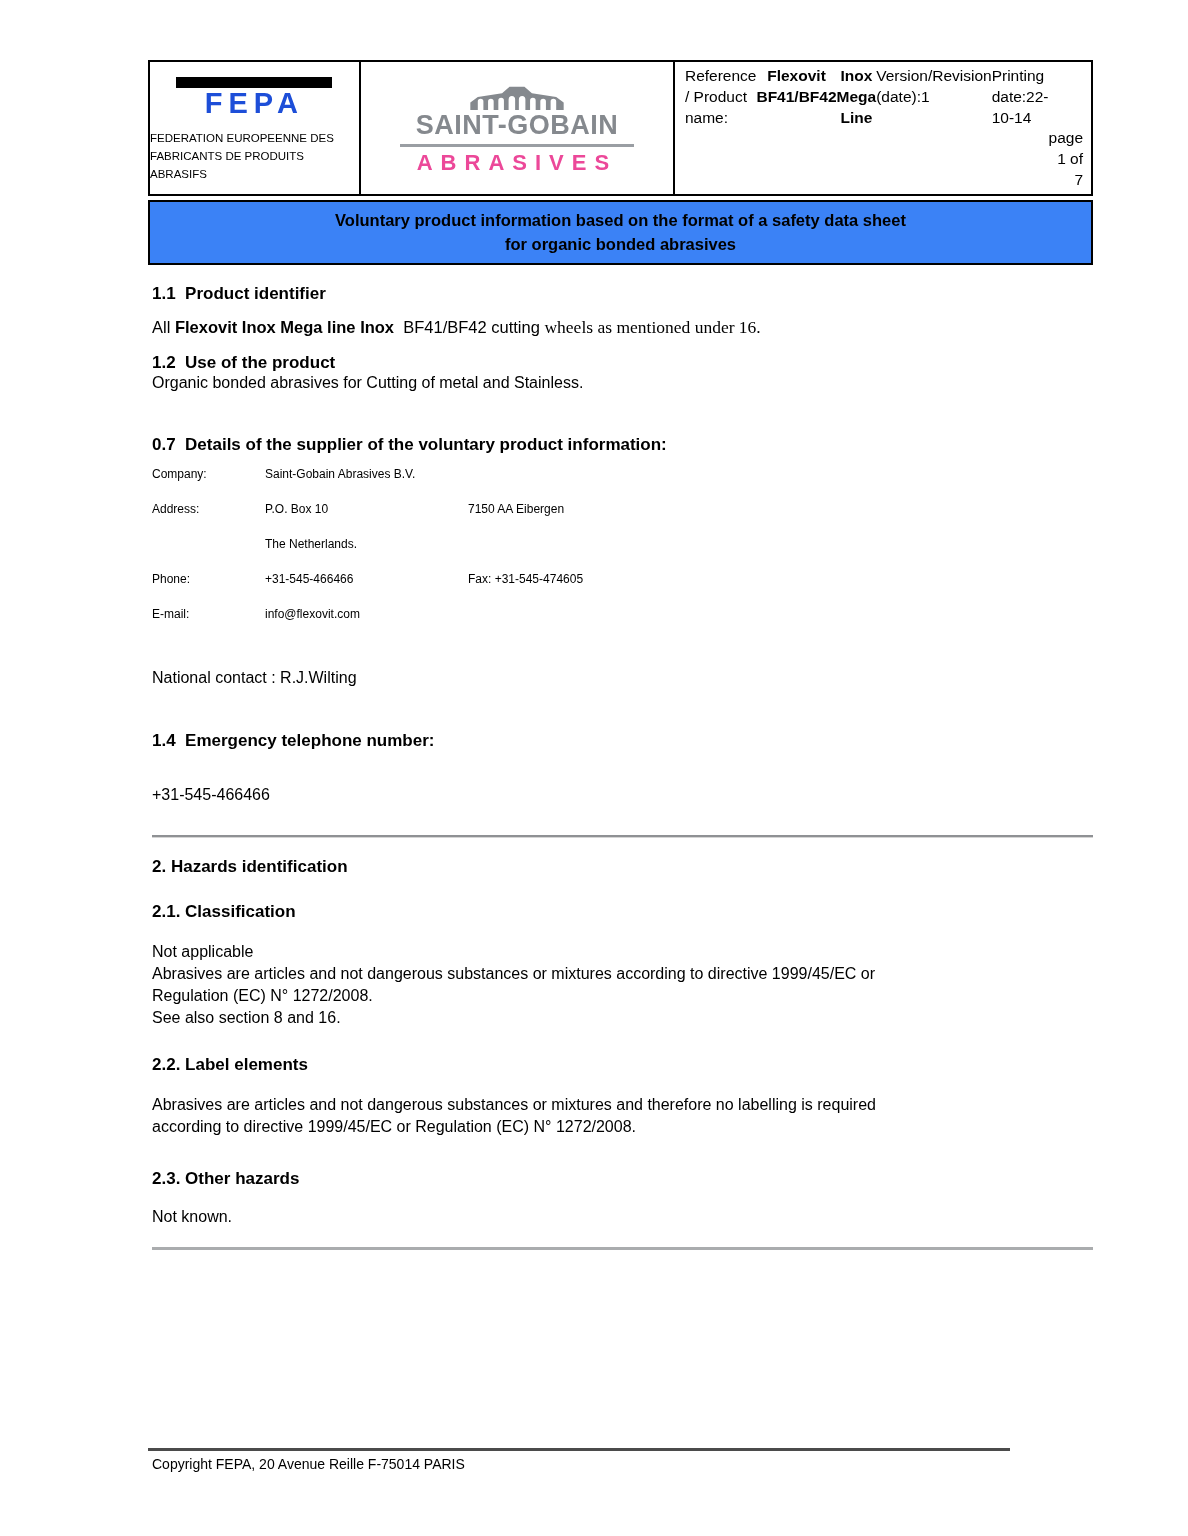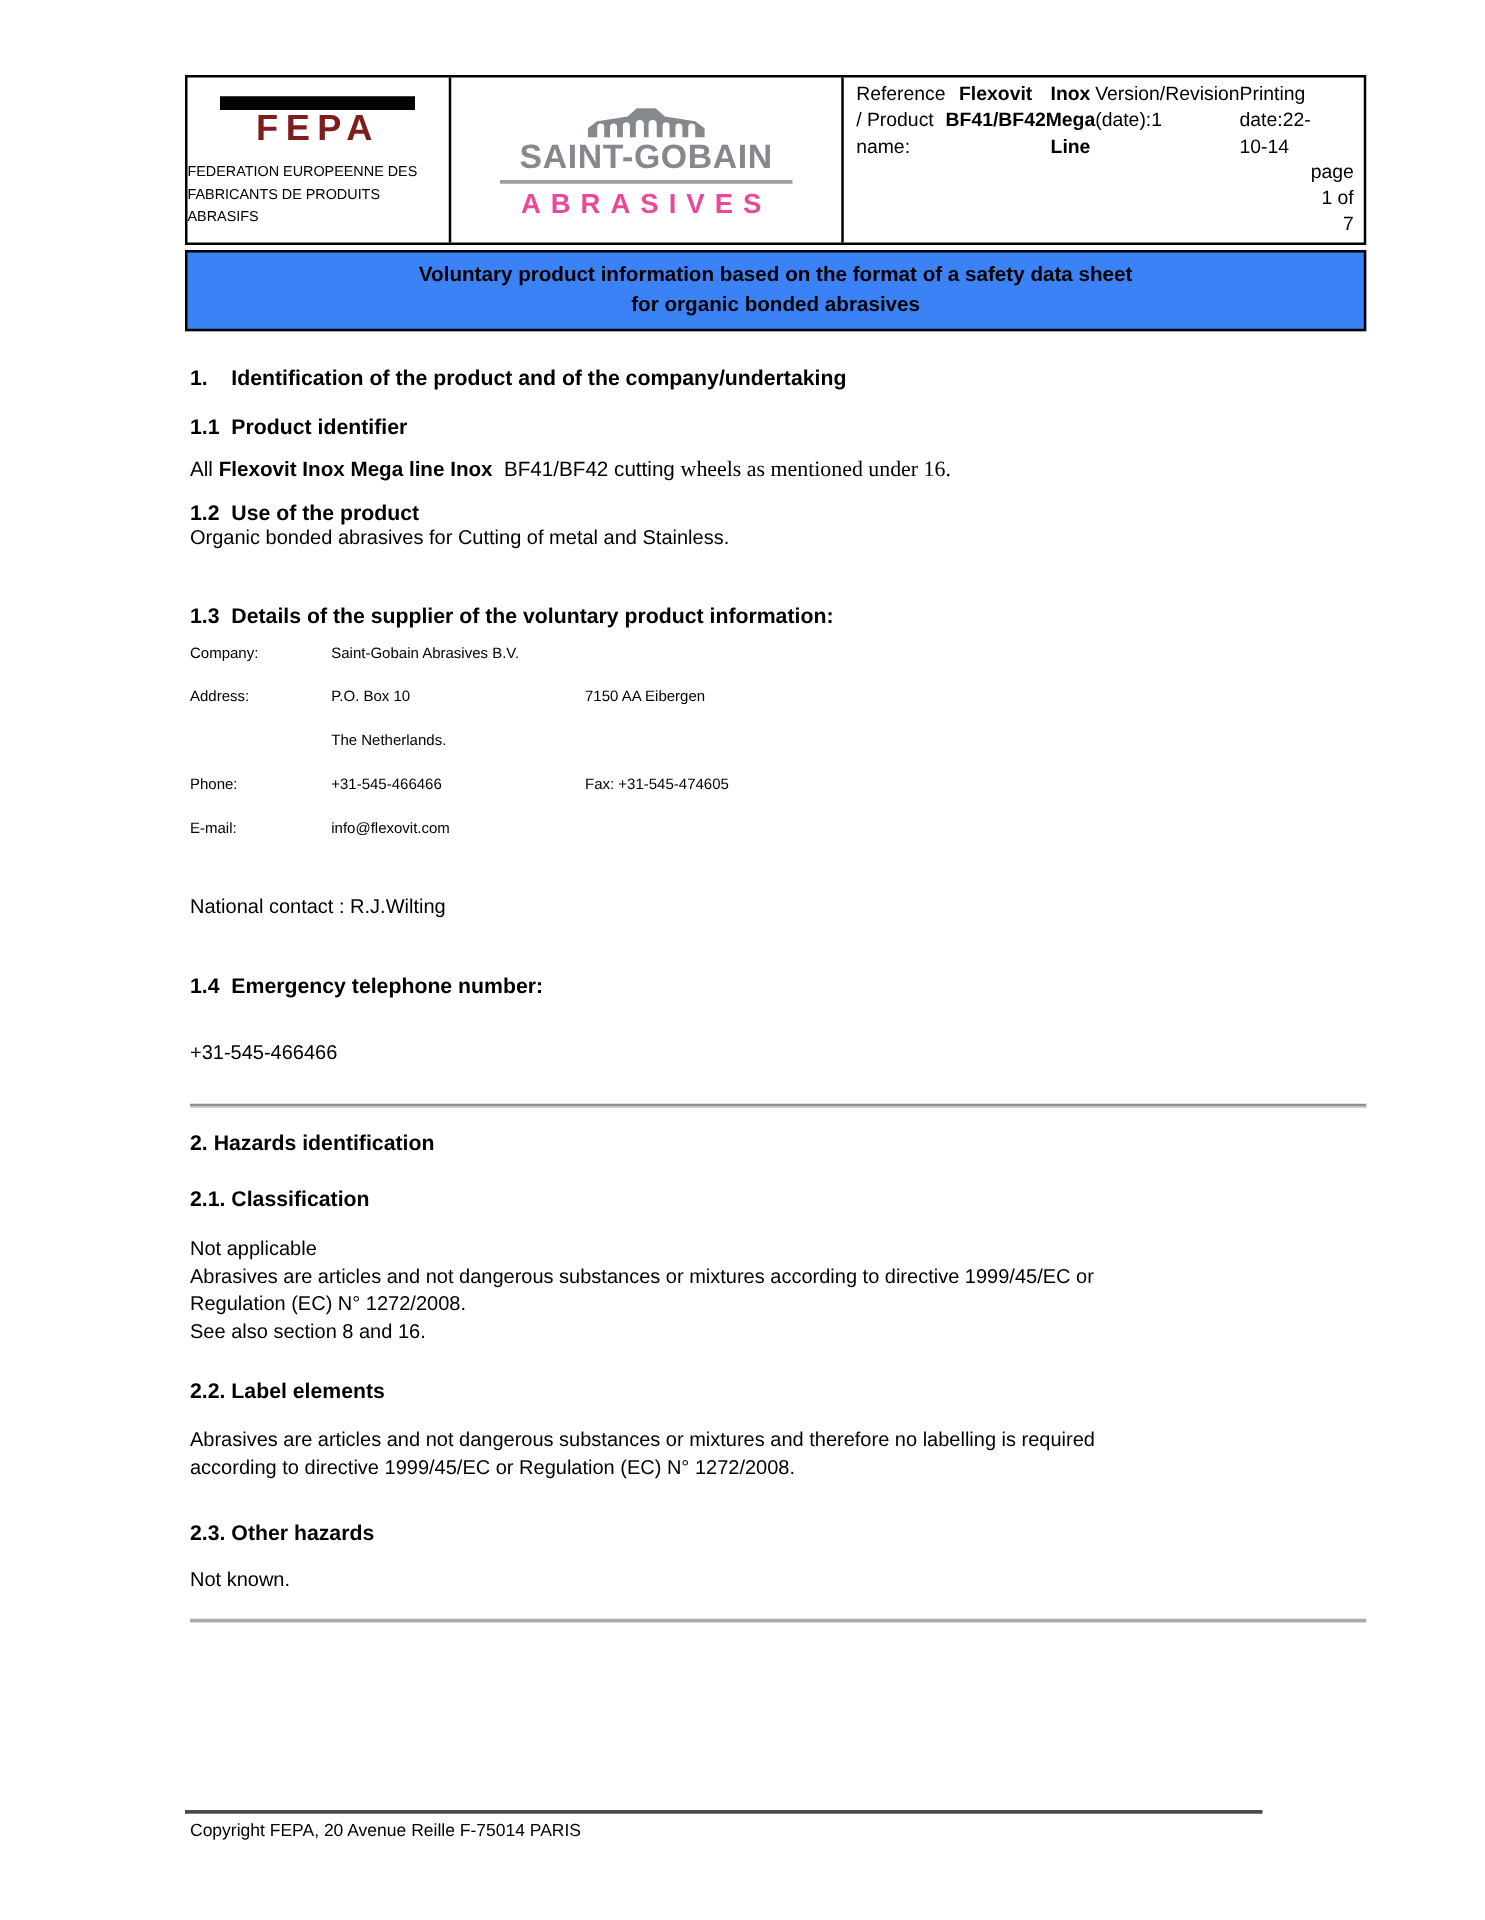--- a/index.html
+++ b/index.html
@@ -27,21 +27,21 @@
     width: 263px;
     border-right: 2px solid #000;
     display: flex; flex-direction: column;
     align-items: center; justify-content: center;
     padding-top: 4px;
   }
   .fepa-logo { width: 156px; text-align: center; }
   .fepa-bar { width: 156px; height: 11px; background: #000; }
   .fepa-letters {
     font-weight: bold; font-size: 29px; letter-spacing: 6px;
-    line-height: 1.05; color: #7f1d1d; text-align: center;
+    line-height: 1.05; color: #1d4ed8; text-align: center;
   }
   .fepa-org { font-size: 11.5px; line-height: 1.55; text-align: left; margin-top: 12px; }
 
   .cell-sg {
     width: 392px;
     border-right: 2px solid #000;
     display: flex; align-items: center; justify-content: center;
   }
   .sg-logo { text-align: center; }
   .sg-bridge { width: 96px; height: 28px; display: block; margin: 0 auto 1px; }
@@ -164,29 +164,28 @@
     </div>
   </div>
 
   <div class="banner">
     <div>Voluntary product information based on the format of a safety data sheet</div>
     <div>for organic bonded abrasives</div>
   </div>
 
   <div class="body-content">
 
-    <div class="h" id="h-s1">1.    Identification of the product and of the company/undertaking</div>
 
     <div class="h" id="h-s11">1.1  Product identifier</div>
     <div class="txt" id="p-product"><span>All </span><span class="b">Flexovit Inox Mega line Inox</span><span>  BF41/BF42 cutting </span><span class="serif">wheels as mentioned under 16.</span></div>
 
     <div class="h" id="h-s12">1.2  Use of the product</div>
     <div class="txt" id="t-s12">Organic bonded abrasives for Cutting of metal and Stainless.</div>
 
-    <div class="h" id="h-s13">1.3  Details of the supplier of the voluntary product information:</div>
+    <div class="h" id="h-s13">0.7  Details of the supplier of the voluntary product information:</div>
 
     <div id="rows">
       <div class="sup-row">
         <span>Company:</span>
         <span>Saint-Gobain Abrasives B.V.</span>
         <span></span>
       </div>
       <div class="sup-row">
         <span>Address:</span>
         <span>P.O. Box 10</span>

